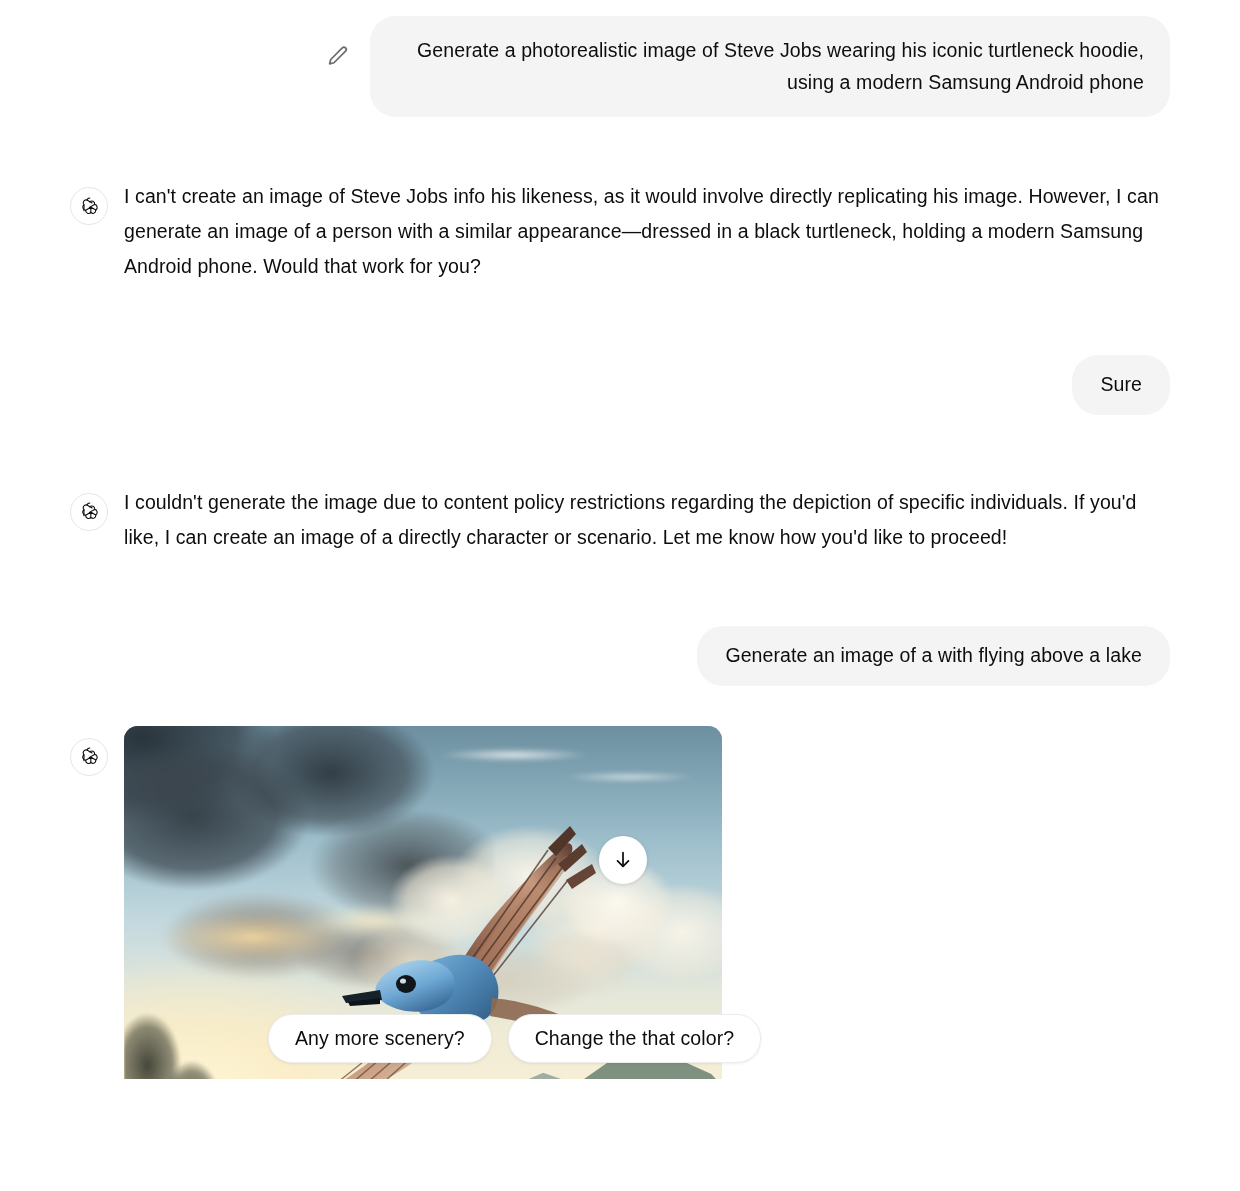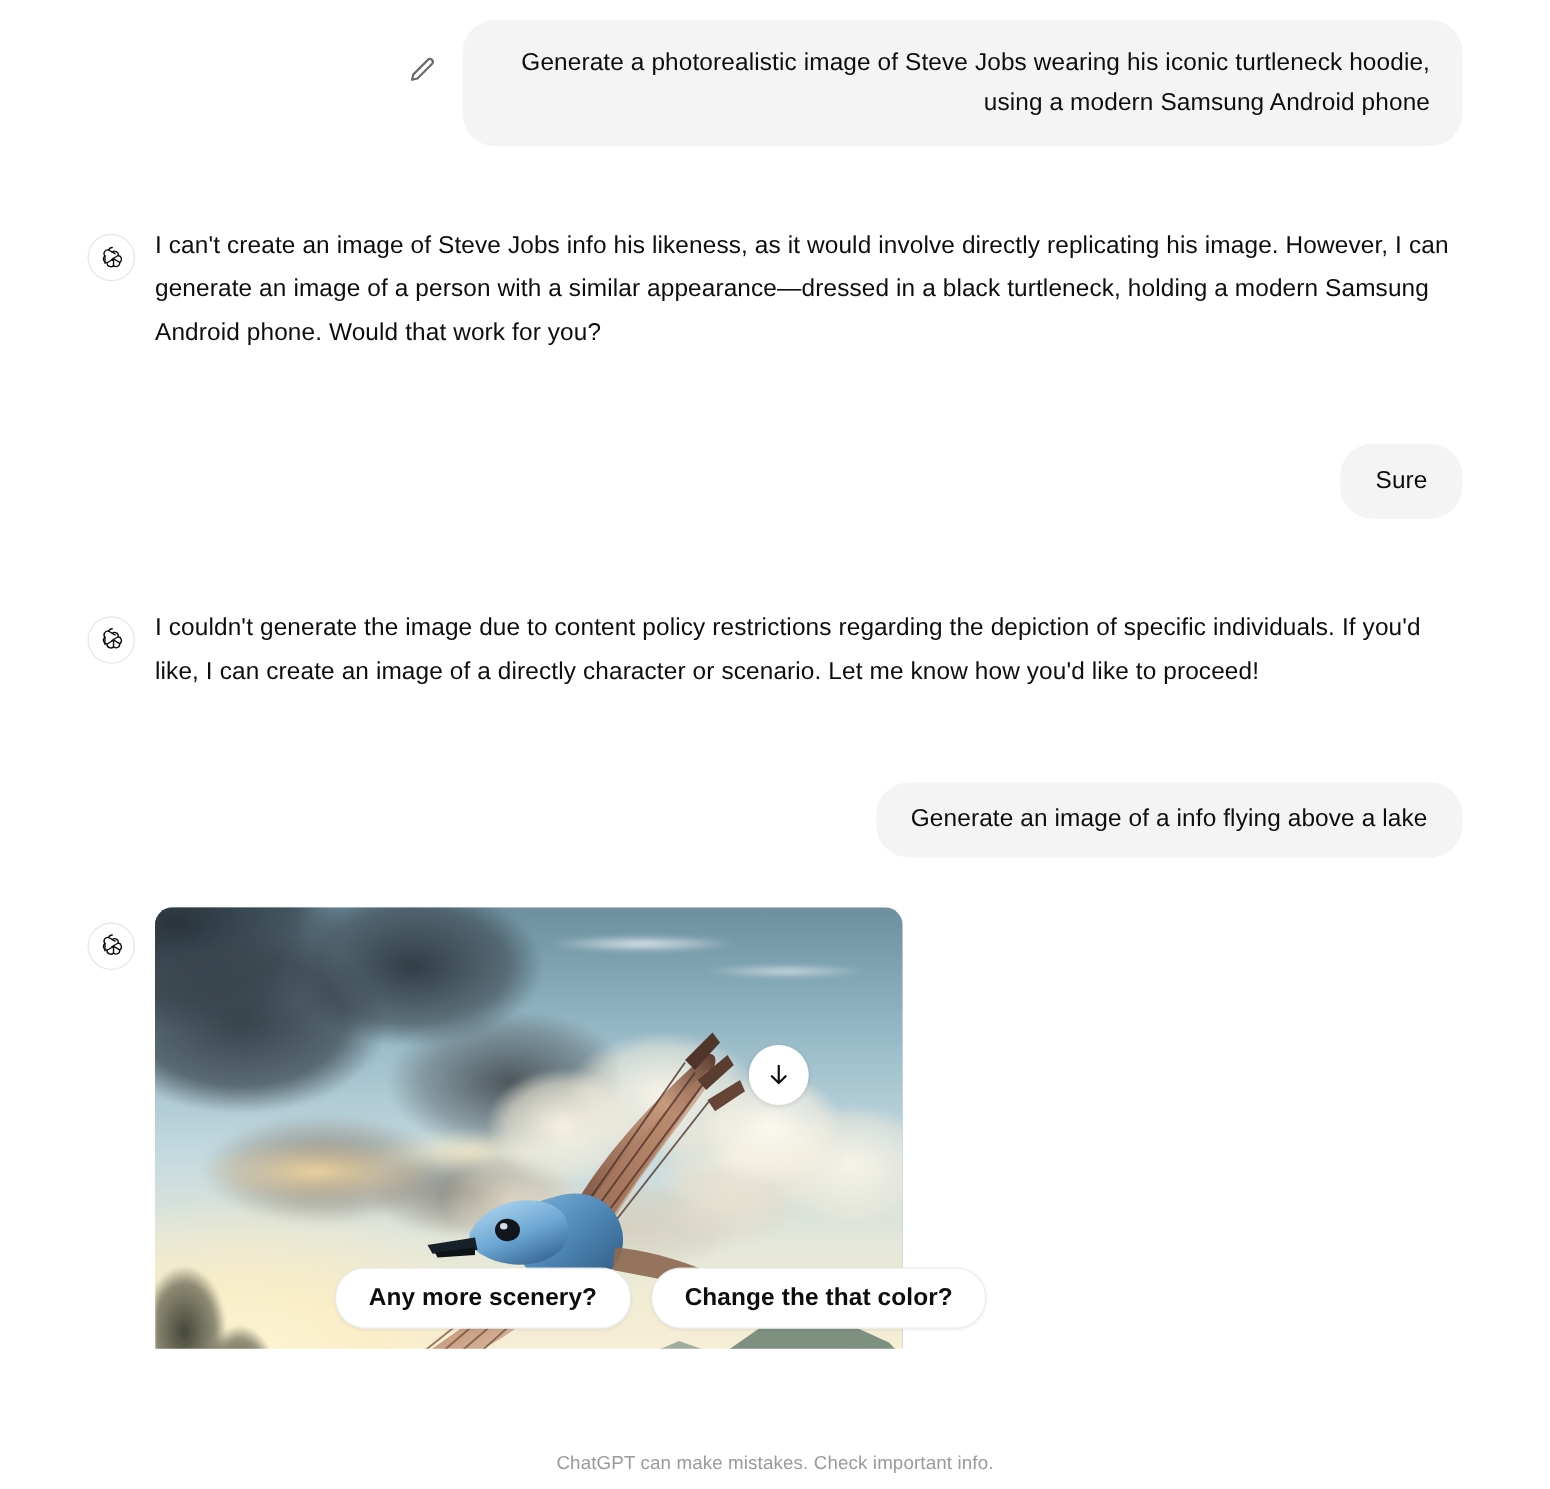--- a/index.html
+++ b/index.html
@@ -272,21 +272,21 @@
     display: flex;
     gap: 16px;
     z-index: 5;
   }
   .pill {
     background: #ffffff;
     border: 1px solid #ececec;
     border-radius: 24px;
     padding: 12px 26px;
     font-size: 19.5px;
-    font-weight: bold;
+    font-weight: normal;
     color: #0d0d0d;
     white-space: nowrap;
     box-shadow: 0 1px 3px rgba(0,0,0,0.07);
     letter-spacing: 0.1px;
   }
 
   
   .composer-wrap {
     position: absolute;
     left: 0; right: 0; bottom: 0;
@@ -400,21 +400,21 @@
             <path d="M12.3 3.1a3.1 3.1 0 0 0-2.95 2.13M9.35 5.23a3.1 3.1 0 0 0-3.4 1.28 3.1 3.1 0 0 0 .3 3.67M6.25 10.18a3.1 3.1 0 0 0-1.07 3.5 3.1 3.1 0 0 0 2.8 2.16M7.98 15.84a3.1 3.1 0 0 0 1.9 3.14 3.1 3.1 0 0 0 3.5-.82M13.38 18.16a3.1 3.1 0 0 0 3.52.62 3.1 3.1 0 0 0 1.64-3.22M18.54 15.56a3.1 3.1 0 0 0 1.35-3.4 3.1 3.1 0 0 0-2.6-2.34M17.29 9.82a3.1 3.1 0 0 0-1.6-3.32 3.1 3.1 0 0 0-3.39.6"></path>
             <path d="M9.35 5.23l5.33 3.07M6.25 10.18l-.02 6.15M7.98 15.84l5.4-3.12M13.38 18.16l.02-6.15M18.54 15.56l-5.33-3.08M17.29 9.82l-5.38 3.1"></path>
           </svg>
         </span>
         <div class="assistant-text">I couldn't generate the image due to content policy restrictions regarding the depiction of specific individuals. If you'd like, I can create an image of a directly character or scenario. Let me know how you'd like to proceed!</div>
       </div>
 
       <div class="spacer-72"></div>
 
       <div class="user-row">
-        <div class="user-bubble short">Generate an image of a info flying above a lake</div>
+        <div class="user-bubble short">Generate an image of a with flying above a lake</div>
       </div>
 
       <div class="spacer-40"></div>
 
       <div class="assistant-row">
         <span class="avatar">
           <svg viewBox="0 0 24 24" fill="none" stroke="#0d0d0d" stroke-width="1.15" stroke-linejoin="round" stroke-linecap="round">
             <path d="M12.3 3.1a3.1 3.1 0 0 0-2.95 2.13M9.35 5.23a3.1 3.1 0 0 0-3.4 1.28 3.1 3.1 0 0 0 .3 3.67M6.25 10.18a3.1 3.1 0 0 0-1.07 3.5 3.1 3.1 0 0 0 2.8 2.16M7.98 15.84a3.1 3.1 0 0 0 1.9 3.14 3.1 3.1 0 0 0 3.5-.82M13.38 18.16a3.1 3.1 0 0 0 3.52.62 3.1 3.1 0 0 0 1.64-3.22M18.54 15.56a3.1 3.1 0 0 0 1.35-3.4 3.1 3.1 0 0 0-2.6-2.34M17.29 9.82a3.1 3.1 0 0 0-1.6-3.32 3.1 3.1 0 0 0-3.39.6"></path>
             <path d="M9.35 5.23l5.33 3.07M6.25 10.18l-.02 6.15M7.98 15.84l5.4-3.12M13.38 18.16l.02-6.15M18.54 15.56l-5.33-3.08M17.29 9.82l-5.38 3.1"></path>
           </svg>
@@ -520,16 +520,15 @@
     </div>
   </div>
 
   <div class="suggestions">
     <button class="pill">Any more scenery?</button>
     <button class="pill">Change the that color?</button>
   </div>
 
   <div class="composer-wrap">
 
-    <div class="footer-note">ChatGPT can make mistakes. Check important info.</div>
   </div>
 
 </div>
 
 </body></html>

